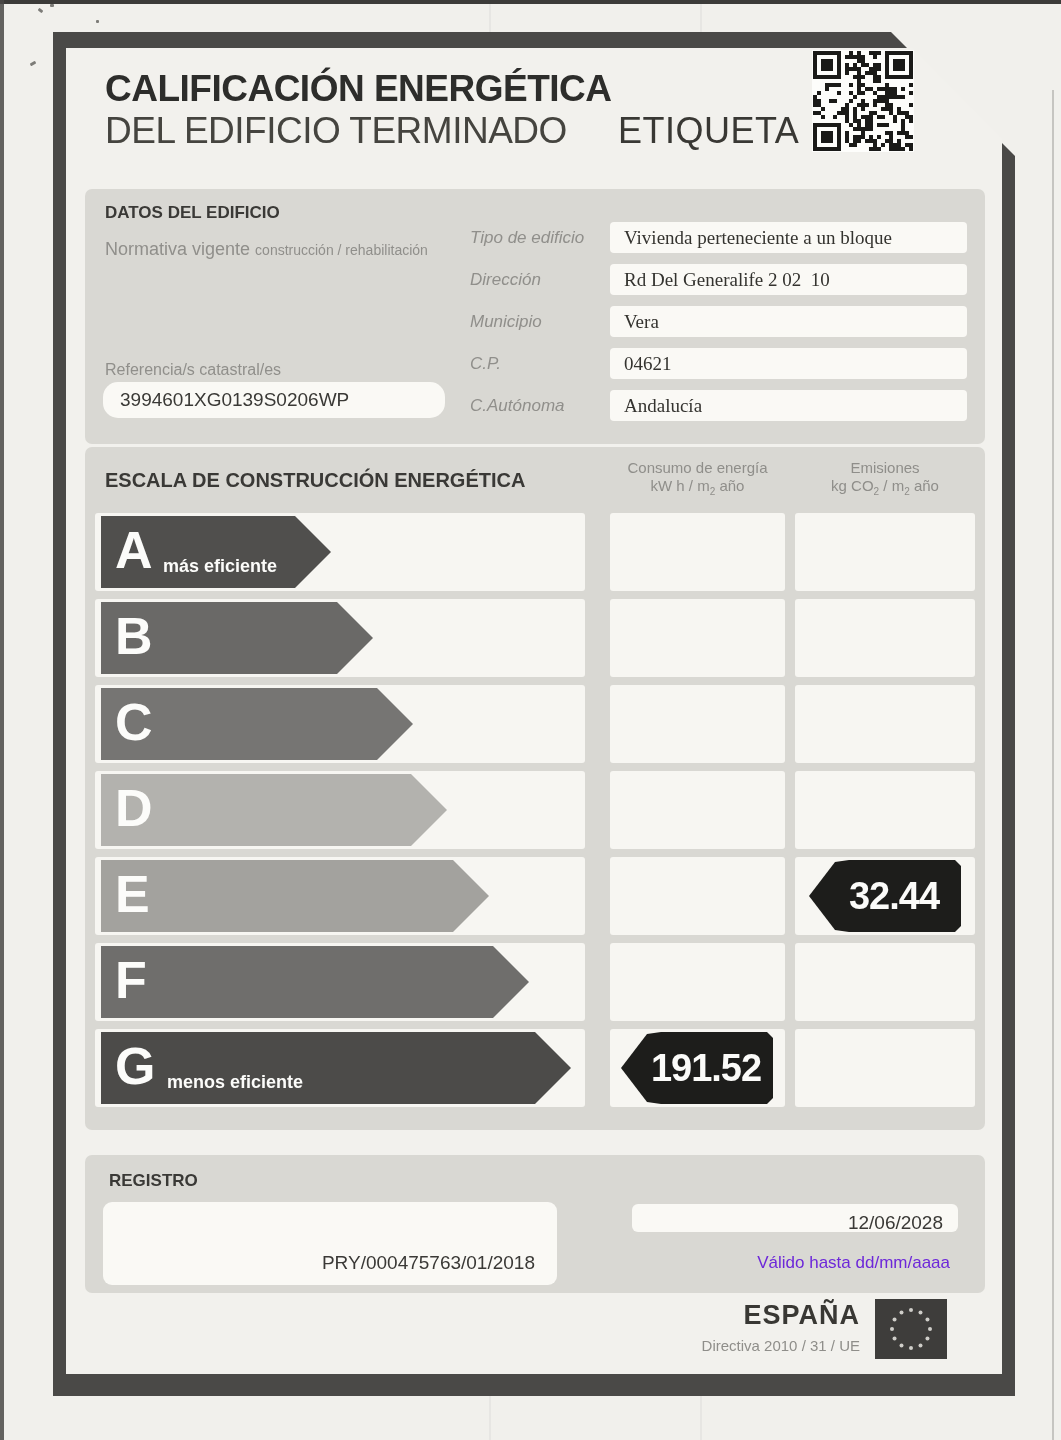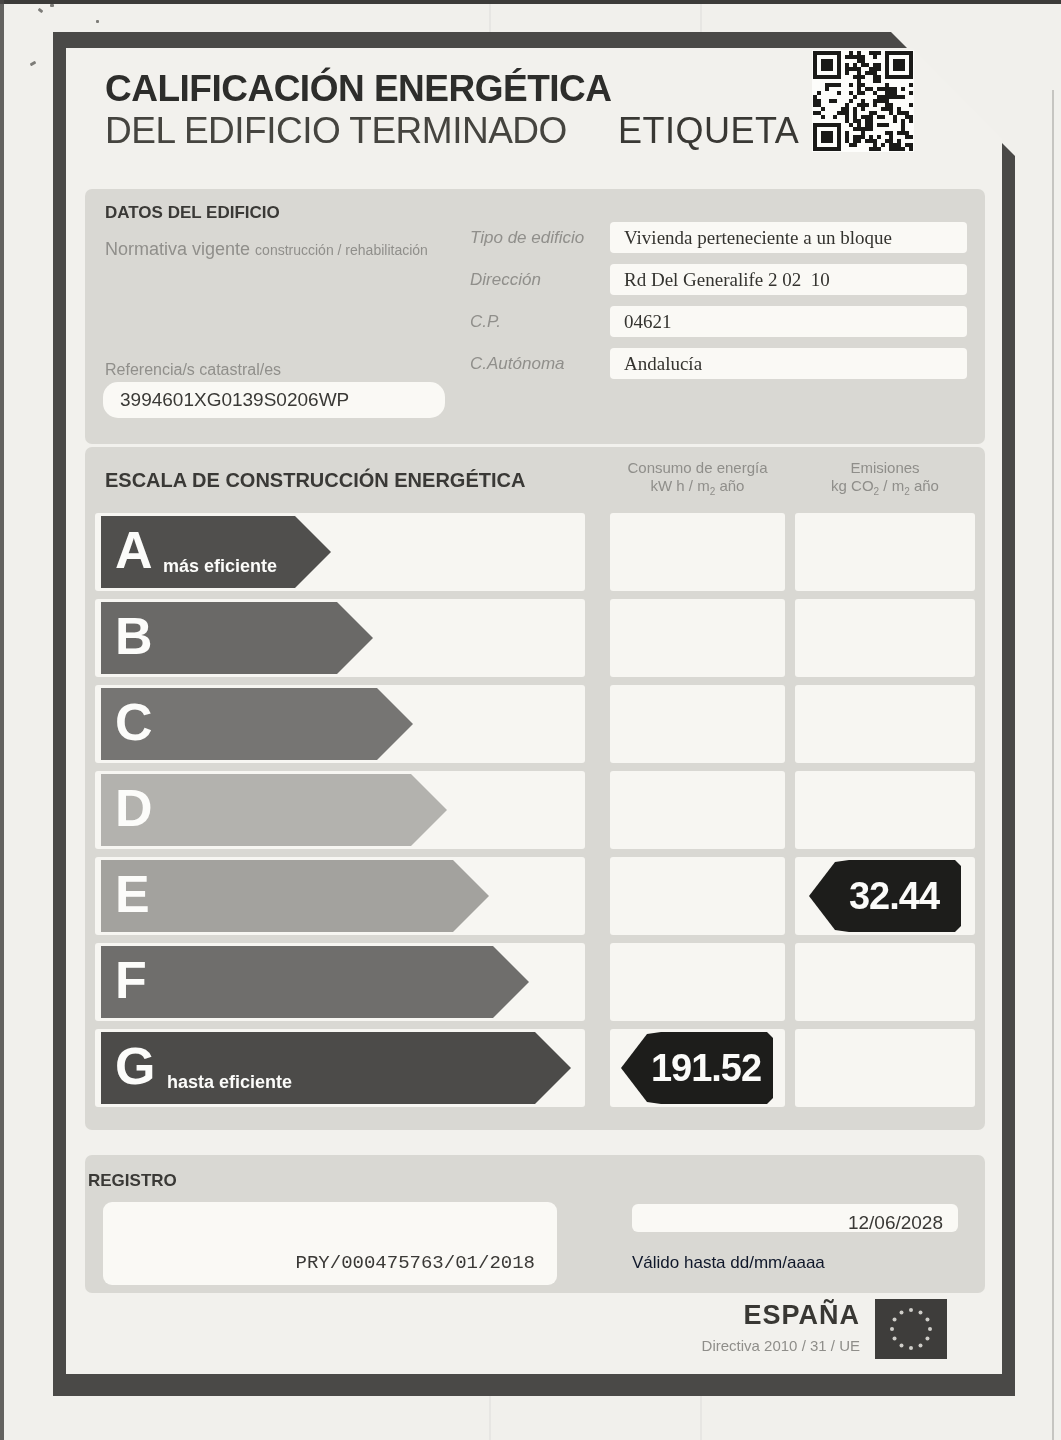--- a/index.html
+++ b/index.html
@@ -69,26 +69,26 @@
   .arrow{position:absolute;left:6px;top:3px;height:72px;
     clip-path:polygon(0 0,calc(100% - 36px) 0,100% 50%,calc(100% - 36px) 100%,0 100%);}
   .arrow .letter{position:absolute;left:14px;top:50%;transform:translateY(-53%);
     font-size:52px;font-weight:bold;color:#fcfcfa;}
   .arrow .note{position:absolute;bottom:11px;font-size:18px;font-weight:bold;color:#fcfcfa;white-space:nowrap;}
   .badge{position:absolute;top:3px;width:152px;height:72px;background:#1d1d1b;
     clip-path:polygon(0 50%,26px 2px,40px 0,calc(100% - 6px) 0,100% 6px,100% calc(100% - 6px),calc(100% - 6px) 100%,40px 100%,26px calc(100% - 2px));
     display:flex;align-items:center;justify-content:center;padding-left:18px;box-sizing:border-box;}
   .badge span{font-size:38px;font-weight:bold;color:#fbfbf9;letter-spacing:-1px;}
   
-  .reg-heading{left:3px;top:16px;font-size:17px;}
+  .reg-heading{left:24px;top:16px;font-size:17px;}
   .regbox-num{left:18px;top:47px;width:454px;height:83px;}
-  .regbox-num span{position:absolute;right:22px;bottom:11px;font-size:19px;color:#3a3936;font-family:Liberation Mono, monospace;}
+  .regbox-num span{position:absolute;right:22px;bottom:11px;font-size:19px;color:#3a3936;}
   .regbox-date{left:547px;top:49px;width:326px;height:28px;border-radius:6px;}
   .regbox-date span{position:absolute;right:15px;top:8px;font-size:19px;color:#3a3936;}
-  .valido{position:absolute;left:547px;top:98px;width:326px;text-align:left;font-size:17px;color:#0f172a;padding-right:8px;box-sizing:border-box;}
+  .valido{position:absolute;left:547px;top:98px;width:326px;text-align:right;font-size:17px;color:#6d28d9;padding-right:8px;box-sizing:border-box;}
   
   .footer-text{position:absolute;left:560px;top:1300px;width:300px;text-align:right;}
   .espana{font-size:27px;font-weight:bold;color:#393834;letter-spacing:1px;}
   .directiva{font-size:15px;color:#8f8e8a;margin-top:6px;}
   .eu-flag{position:absolute;left:875px;top:1299px;width:72px;height:60px;background:#3e3d3b;}
 </style>
 </head>
 <body>
 
 <div class="scan-top-edge"></div>
@@ -335,20 +335,26 @@
           <span class="fval">Vivienda perteneciente a un bloque</span>
         </span>
       </div>
       <div class="field-row">
         <span class="flabel">Dirección</span>
         <span class="fbox">
           <span class="fval">Rd Del Generalife 2 02  10</span>
         </span>
       </div>
       <div class="field-row">
+        <span class="flabel">Municipio</span>
+        <span class="fbox">
+          <span class="fval">Vera</span>
+        </span>
+      </div>
+      <div class="field-row">
         <span class="flabel">C.P.</span>
         <span class="fbox">
           <span class="fval">04621</span>
         </span>
       </div>
       <div class="field-row">
         <span class="flabel">C.Autónoma</span>
         <span class="fbox">
           <span class="fval">Andalucía</span>
         </span>
@@ -425,21 +431,21 @@
             <span class="letter">F</span>
           </div>
         </div>
         <div class="cell cell1"></div>
         <div class="cell cell2"></div>
       </div>
       <div class="srow">
         <div class="band">
           <div class="arrow" style="width:470px;background:#4c4b49">
             <span class="letter">G</span>
-            <span class="note" style="left:66px">hasta eficiente</span>
+            <span class="note" style="left:66px">menos eficiente</span>
           </div>
         </div>
         <div class="cell cell1">
           <div class="badge" style="left: 11px;">
             <span>191.52</span>
           </div>
         </div>
         <div class="cell cell2"></div>
       </div>
     </div>

